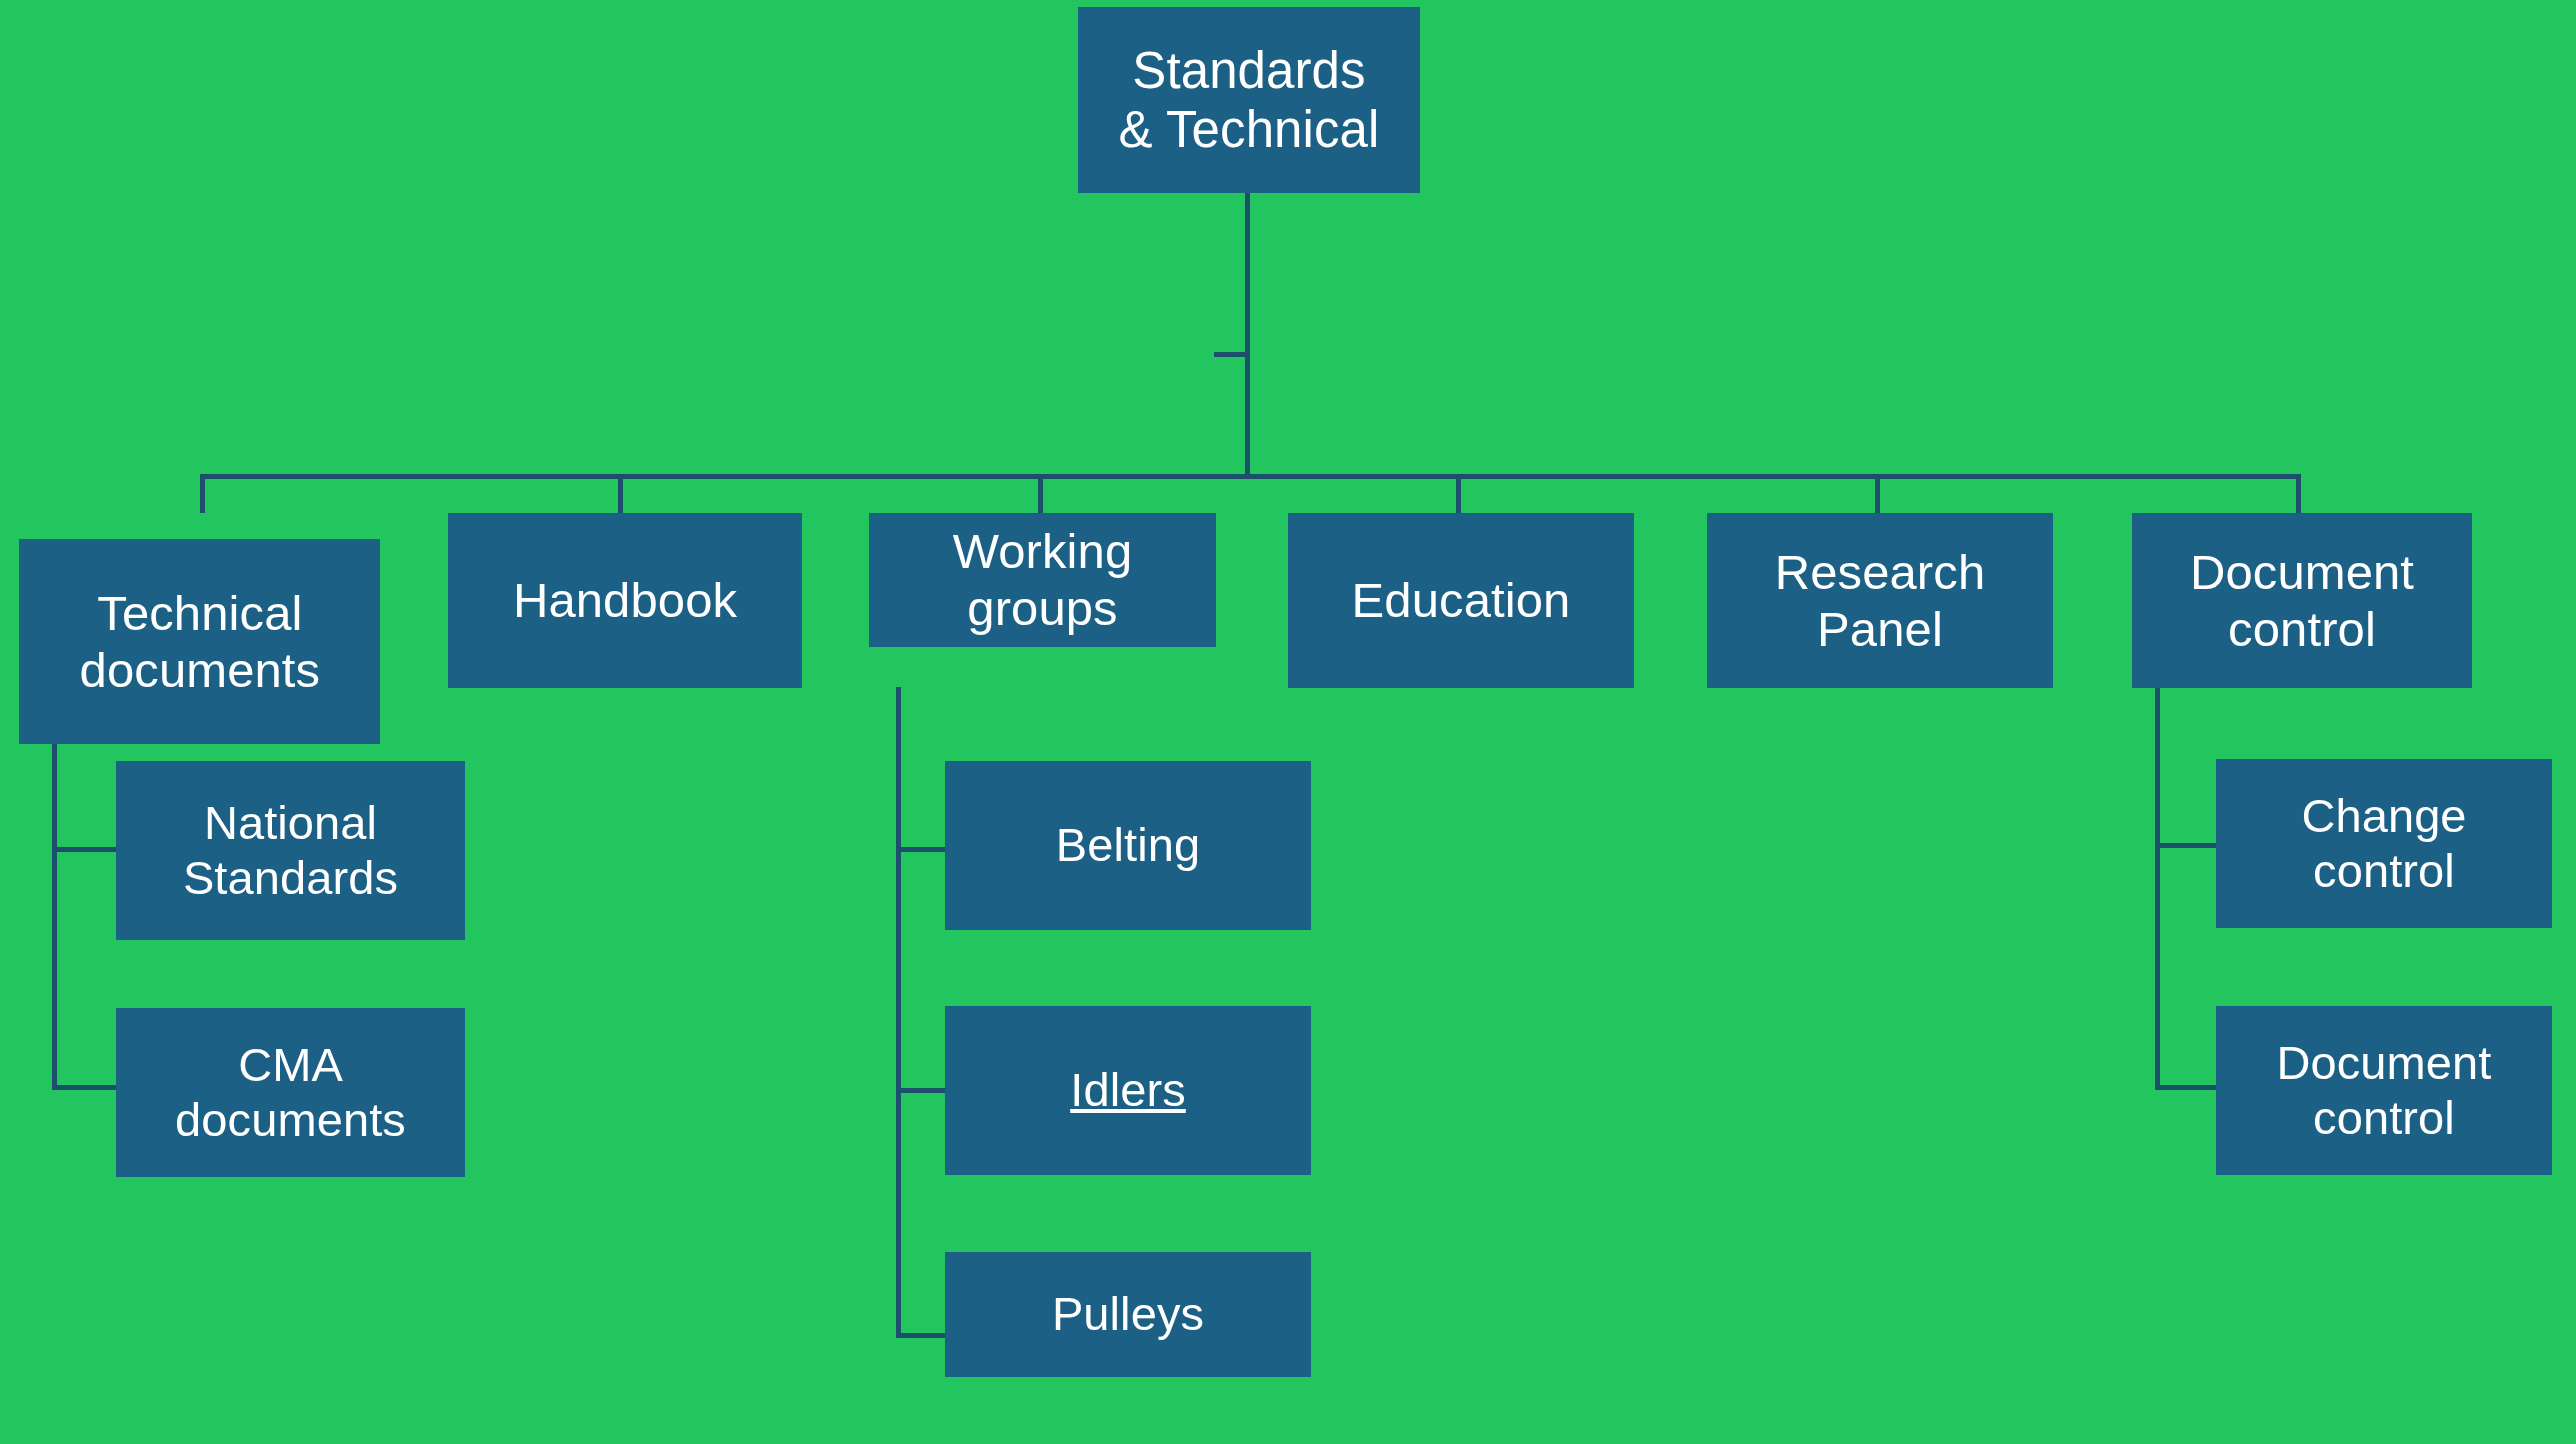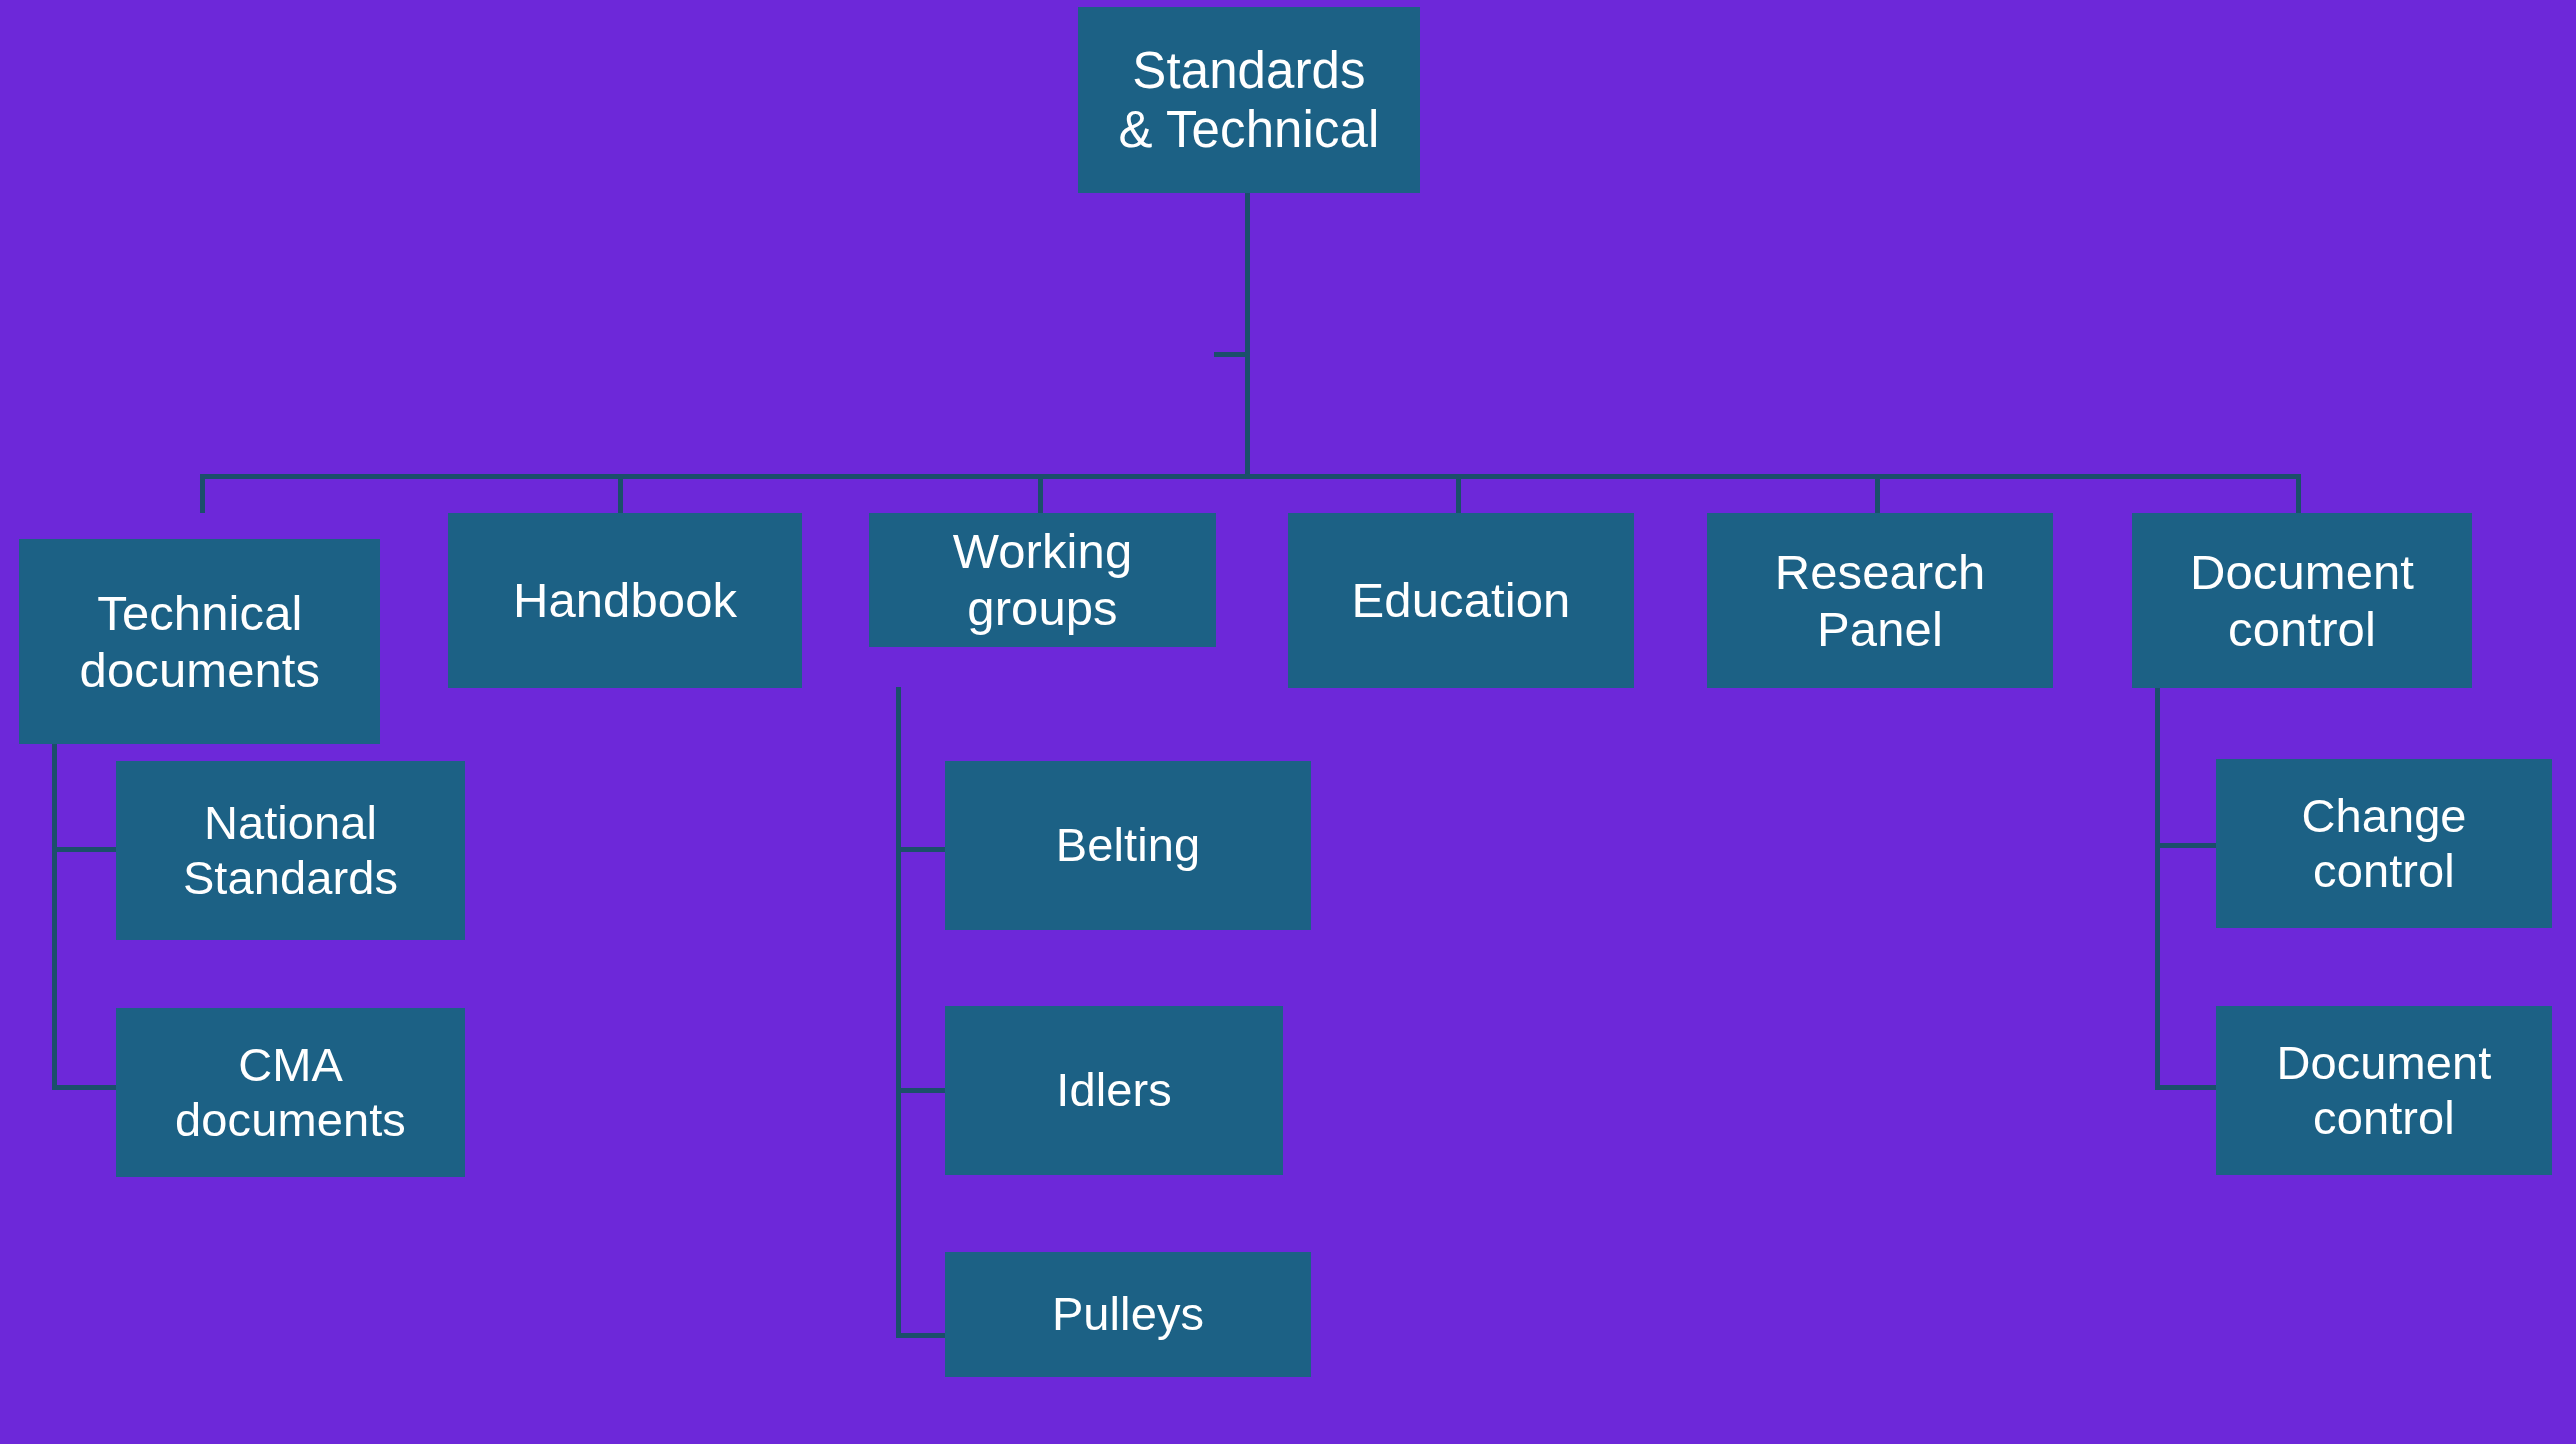--- a/index.html
+++ b/index.html
@@ -9,21 +9,21 @@
     background: #ffffff;
   }
   body {
     font-family: "Liberation Sans", sans-serif;
     -webkit-font-smoothing: antialiased;
   }
   #chart-root {
     position: relative;
     width: 2576px;
     height: 1444px;
-    background: #6d28d9;
+    background: #22c55e;
     overflow: hidden;
   }
   
   .conn {
     position: absolute;
     background: #1b4f6b;
   }
   
   .node {
     position: absolute;
@@ -98,21 +98,21 @@
 control</div>
 
   <div class="node size-l3" style="left:116px; top:761px; width:349px; height:179px;">National
 Standards</div>
 
   <div class="node size-l3" style="left:116px; top:1008px; width:349px; height:169px;">CMA
 documents</div>
 
   <div class="node size-l3" style="left:945px; top:761px; width:366px; height:169px;">Belting</div>
 
-  <div class="node size-l3" style="left:945px; top:1006px; width:338px; height:169px;">Idlers</div>
+  <div class="node size-l3" style="left:945px; top:1006px; width:366px; height:169px;text-decoration:underline;">Idlers</div>
 
   <div class="node size-l3" style="left:945px; top:1252px; width:366px; height:125px;">Pulleys</div>
 
   <div class="node size-l3" style="left:2216px; top:759px; width:336px; height:169px;">Change
 control</div>
 
   <div class="node size-l3" style="left:2216px; top:1006px; width:336px; height:169px;">Document
 control</div>
 
 </div>

